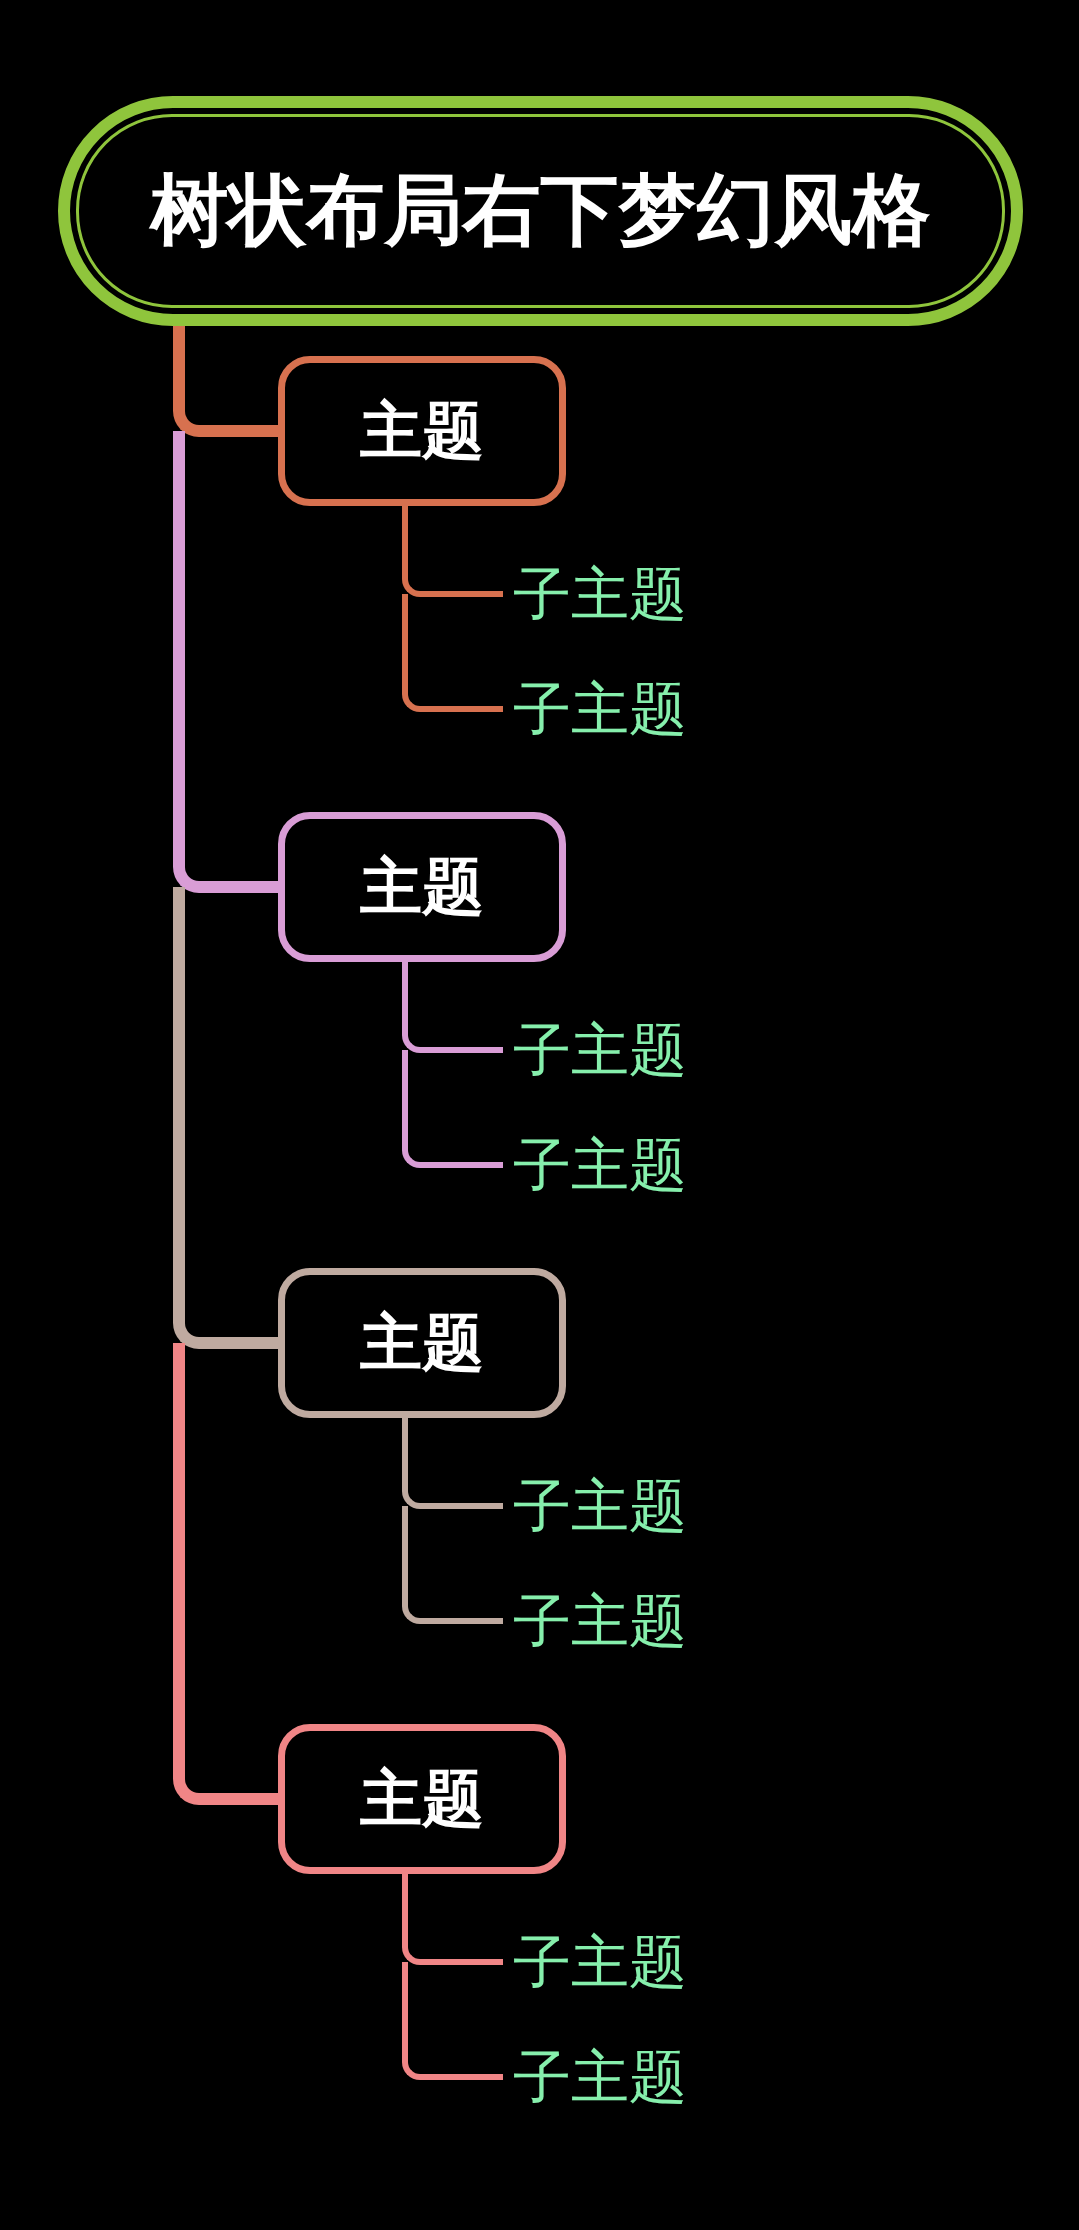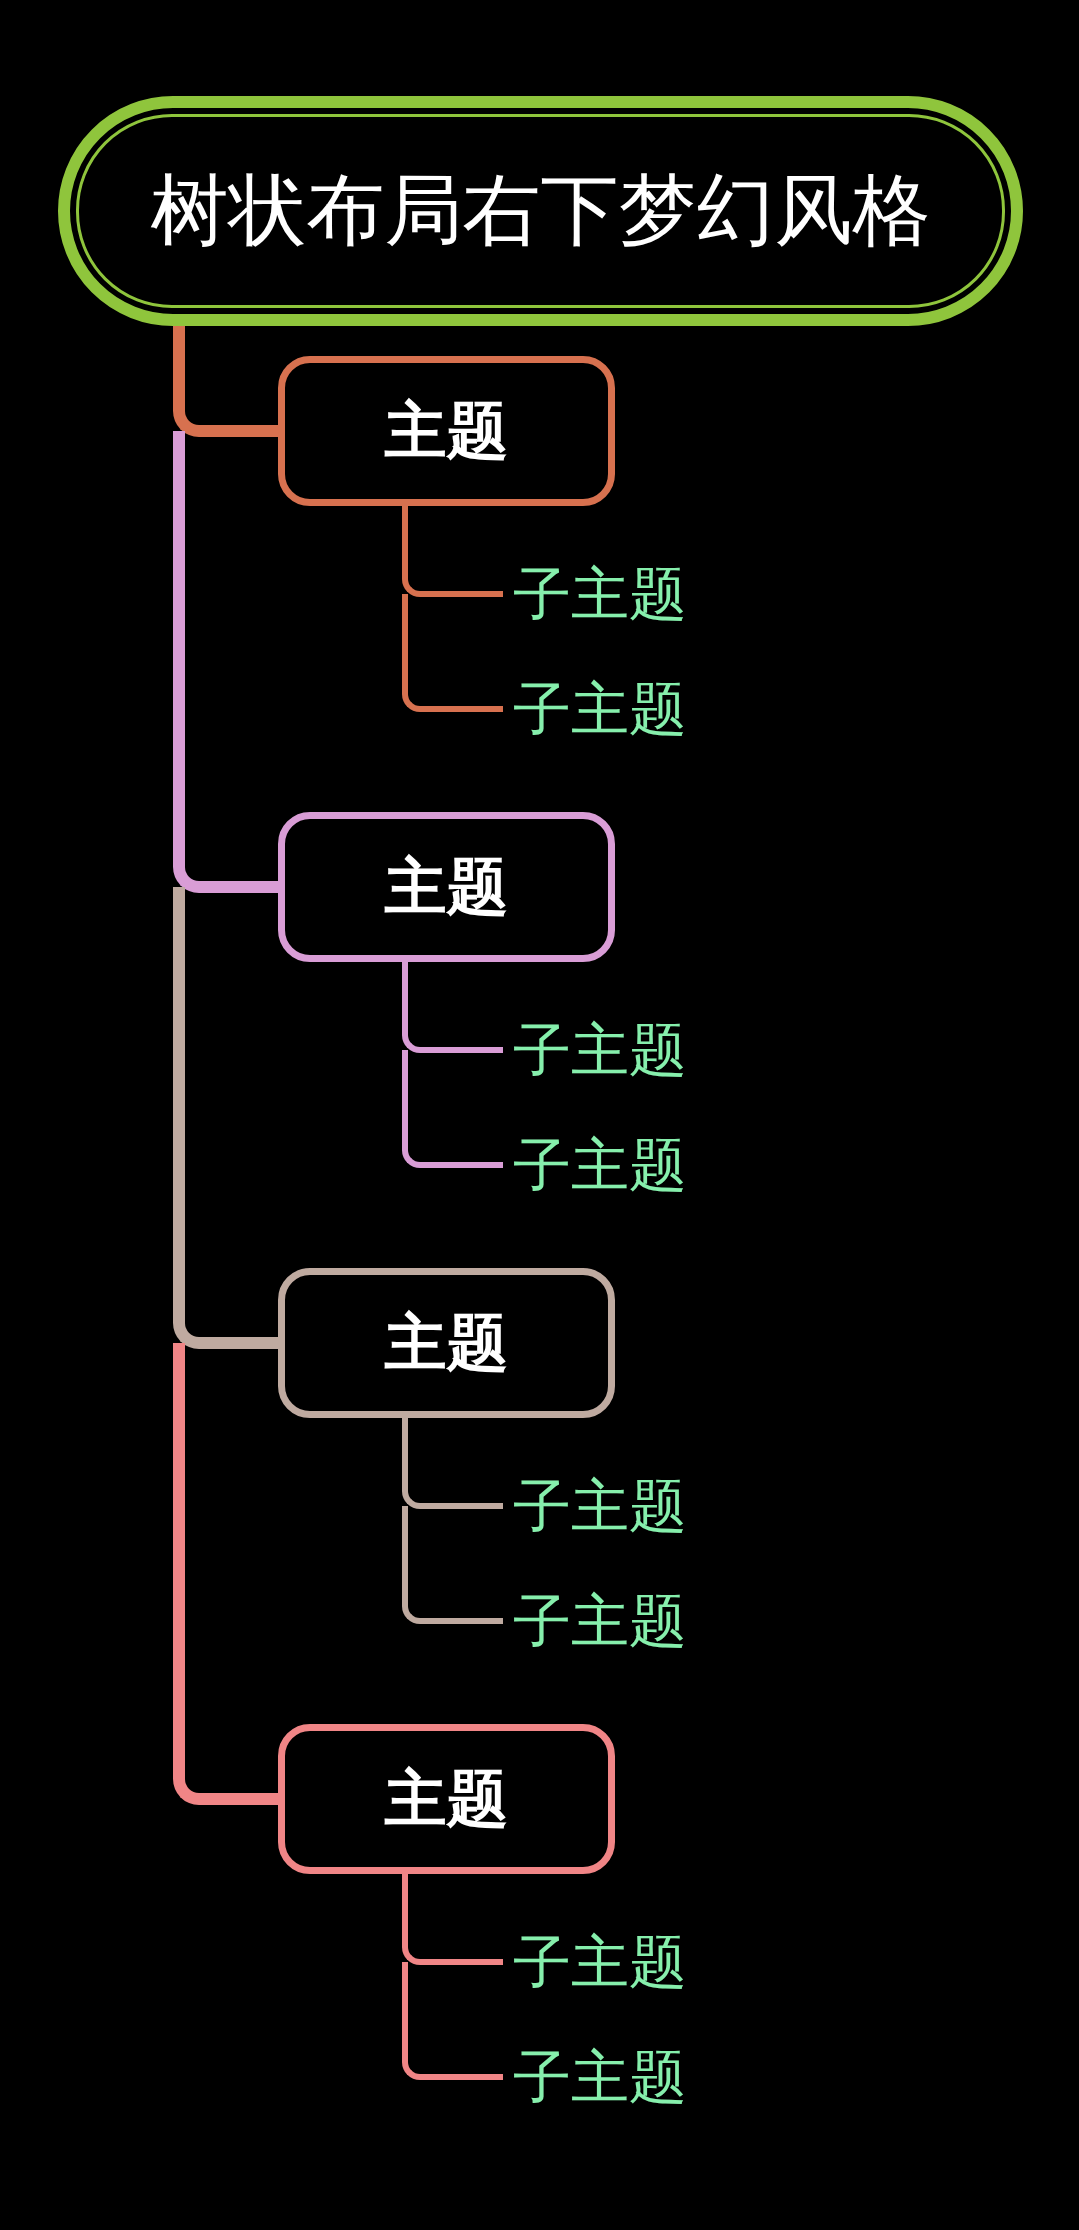--- a/index.html
+++ b/index.html
@@ -40,20 +40,21 @@
   .root-title {
     position: absolute;
     inset: 0;
     display: flex;
     align-items: center;
     justify-content: center;
     color: #ffffff;
     font-size: 78px;
     letter-spacing: 0px;
     white-space: nowrap;
+    font-weight: bold;
   }
 
   
   .trunk-connector {
     position: absolute;
     box-sizing: border-box;
     border-left: 12px solid;
     border-bottom: 12px solid;
     border-bottom-left-radius: 26px;
     z-index: 1;
@@ -64,21 +65,21 @@
     border-left: 6px solid;
     border-bottom: 6px solid;
     border-bottom-left-radius: 18px;
     z-index: 1;
   }
 
   
   .topic-node {
     position: absolute;
     left: 278px;
-    width: 337px;
+    width: 288px;
     height: 150px;
     box-sizing: border-box;
     border: 7px solid;
     border-radius: 32px;
     background: #000;
     z-index: 4;
     display: flex;
     align-items: center;
     justify-content: center;
   }

